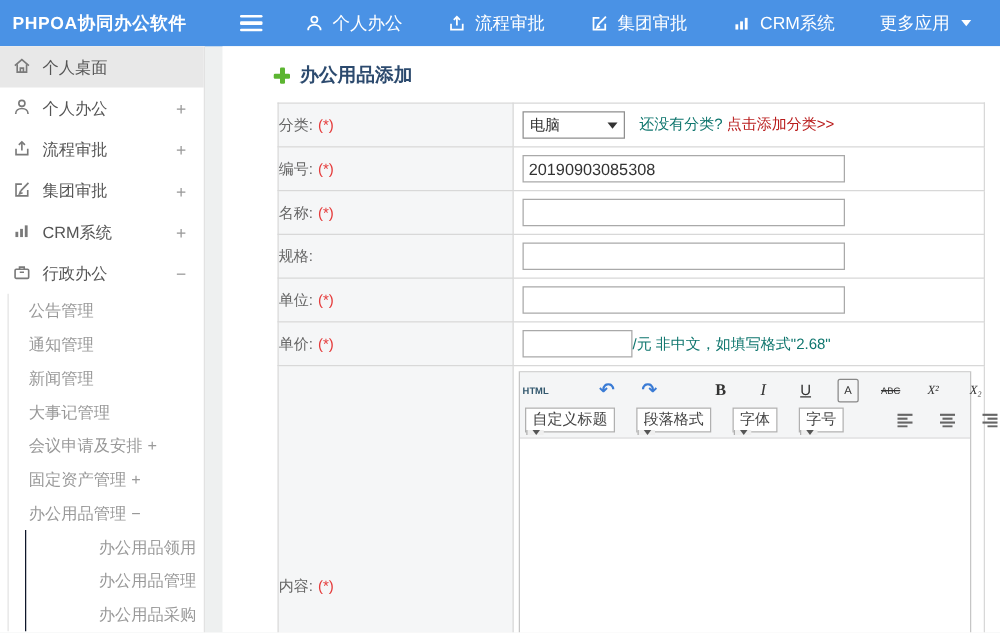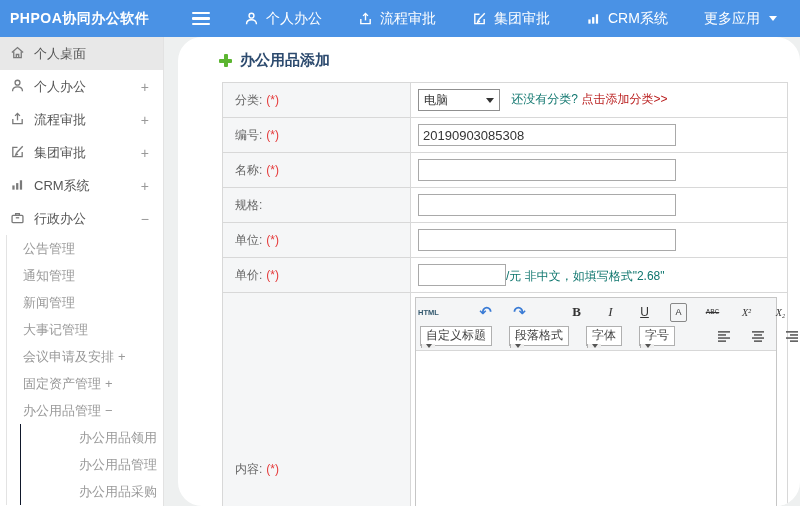--- a/index.html
+++ b/index.html
@@ -22,29 +22,29 @@
   .side-item.selected { background:#e8e8e8; }
   .side-item .exp { margin-left:auto; color:#999; font-size:14px; }
   .side-item svg { color:#7a7a7a; flex:none; }
   .subgroup { border-left:1px solid #e3e3e3; margin-left:6px; }
   .sub-item { display:flex; align-items:center; height:27px; padding-left:16px; color:#999; cursor:pointer; }
   .sub-item .exp { margin-left:4px; color:#999; }
   .subgroup2 { border-left:1px solid #0f172a; margin-left:13px;padding-left:44px; }
   .subgroup2 .sub-item { padding-left:14px; }
 
   
-  .content { position:absolute; top:37px; left:178px; right:0; bottom:0; background:#fff; overflow:hidden;border-radius:24px; }
+  .content { position:absolute; top:37px; left:178px; right:0; bottom:0; background:#fff; overflow:hidden; }
   .page-title { position:absolute; left:41px; top:14px; display:flex; align-items:center; gap:8px; font-size:15px; font-weight:bold; color:#2c4a6e; }
   .plus-ico { position:relative; width:13px; height:13px; flex:none; }
   .plus-ico::before { content:""; position:absolute; left:4.5px; top:0; width:4px; height:13px; background:#5cb531; border-radius:1px; }
   .plus-ico::after { content:""; position:absolute; left:0; top:4.5px; width:13px; height:4px; background:#5cb531; border-radius:1px; }
 
   table.form { position:absolute; left:44px; top:45px; width:566px; border-collapse:collapse; }
   table.form td { border:1px solid #d8d8d8; font-size:12px; }
-  td.lbl { width:188px; background:#f5f6f7; color:#666; padding-left:12px; height:35px; }
+  td.lbl { width:188px; background:#f5f6f7; color:#666; height:35px; }
   td.lbl .req { color:#e53b3b; margin-left:4px; }
   td.fld { background:#fff; padding:5px 7px; color:#444; }
   .txt { width:258px; height:22px; border:1px solid #a9a9a9; background:#fff; font-size:13px; color:#333; padding:0 4px; font-family:inherit; }
   .txt-s { width:88px; height:22px; border:1px solid #a9a9a9; background:#fff; font-size:13px; padding:0 4px; font-family:inherit; }
   .note { color:#0f766e; font-size:12px; }
   a.addlink { color:#b91c1c; text-decoration:none; cursor:pointer; }
   .fakesel { display:inline-flex; align-items:center; justify-content:space-between; width:82px; height:22px; border:1px solid #8f8f8f; background:#fff; padding:0 5px; font-size:12px; color:#333; cursor:pointer; vertical-align:middle; }
   .caret-b { width:0; height:0; border-left:4px solid transparent; border-right:4px solid transparent; border-top:5px solid #333; }
 
   
@@ -52,21 +52,21 @@
   .ed-toolbar { background:#f4f5f6; border-bottom:1px solid #d7d7d7; padding:2px 4px; }
   .ed-row { display:flex; align-items:center; height:24px; gap:17px; }
   .tb { min-width:17px; height:19px; display:inline-flex; align-items:center; justify-content:center; color:#333; cursor:pointer; border-radius:2px; }
   .sep { width:1px; height:16px; background:#ccc; margin:0 3px; }
   .tb-html { font-size:7.5px; color:#33586e; font-weight:bold; }
   .tb-undo,.tb-redo { font-size:15px; font-weight:bold; color:#3a7bd5; }
   .tb-b { font-weight:bold; font-family:"Liberation Serif",serif; font-size:13px; }
   .tb-i { font-style:italic; font-family:"Liberation Serif",serif; font-size:13px; }
   .tb-u { text-decoration:underline; font-size:12px; }
   .tb-abox { border:1px solid #888; font-size:9px; line-height:11px; padding:0 2px; }
-  .tb-strike { font-size:7.5px; text-decoration:line-through;font-family:Liberation Mono, monospace; }
+  .tb-strike { font-size:7.5px; text-decoration:line-through; }
   .tb-sup,.tb-sub { font-size:10px; font-style:italic; font-family:"Liberation Serif",serif; }
   .eraser { width:13px; height:9px; background:#7db3e0; border:1px solid #4a86c0; transform:skewX(-18deg); border-radius:2px; }
   .tb-brush { color:#b5762a; font-size:13px; }
   .tb-magic { color:#e08a2e; font-size:16px; font-weight:bold; line-height:10px; }
   .tb-quote { font-family:"Liberation Serif",serif; font-weight:bold; font-style:italic; font-size:12px; color:#444; letter-spacing:-1px; }
   .pasteT { width:12px; height:14px; border:1px solid #c99a64; background:#f3e3cf; font-size:9px; color:#555; display:inline-flex; align-items:center; justify-content:center; position:relative; }
   .pasteT::before { content:""; position:absolute; top:-3px; left:3px; width:5px; height:3px; background:#c9915a; }
   .tb-color { font-weight:bold; font-size:12px; border-bottom:2px solid #c33; line-height:12px; }
   .tb-back { font-size:10px; border-bottom:2px solid #e08a2e; line-height:11px; }
   .caret-s { width:0; height:0; border-left:3px solid transparent; border-right:3px solid transparent; border-top:4px solid #555; margin-left:2px; }

